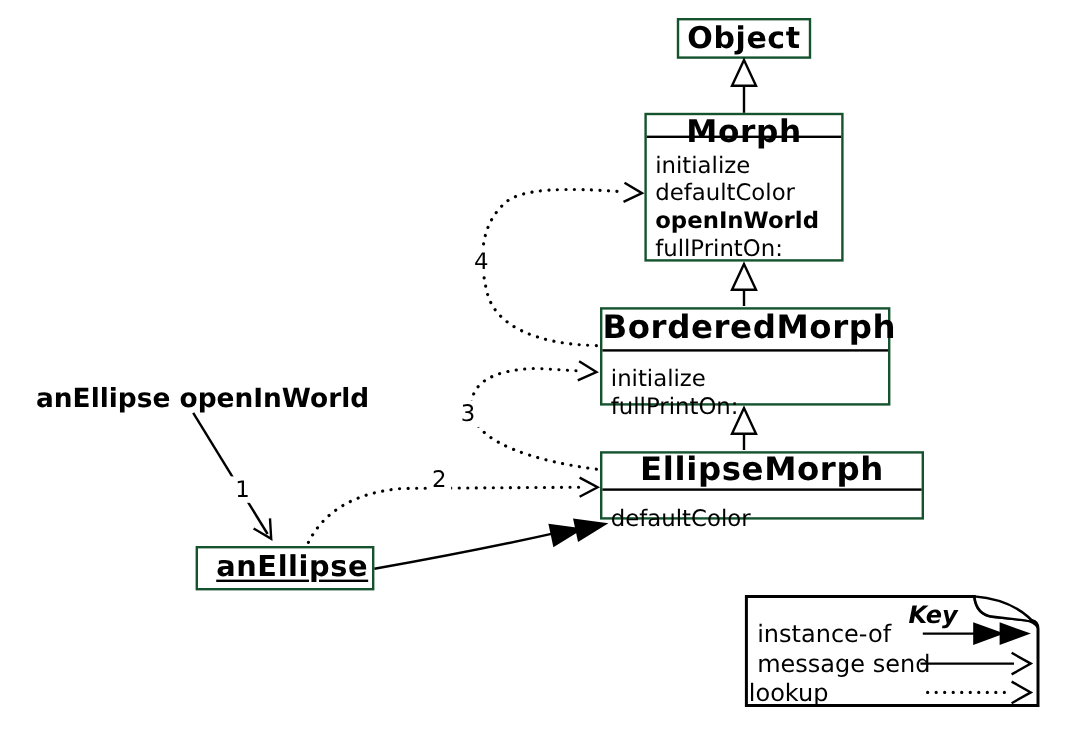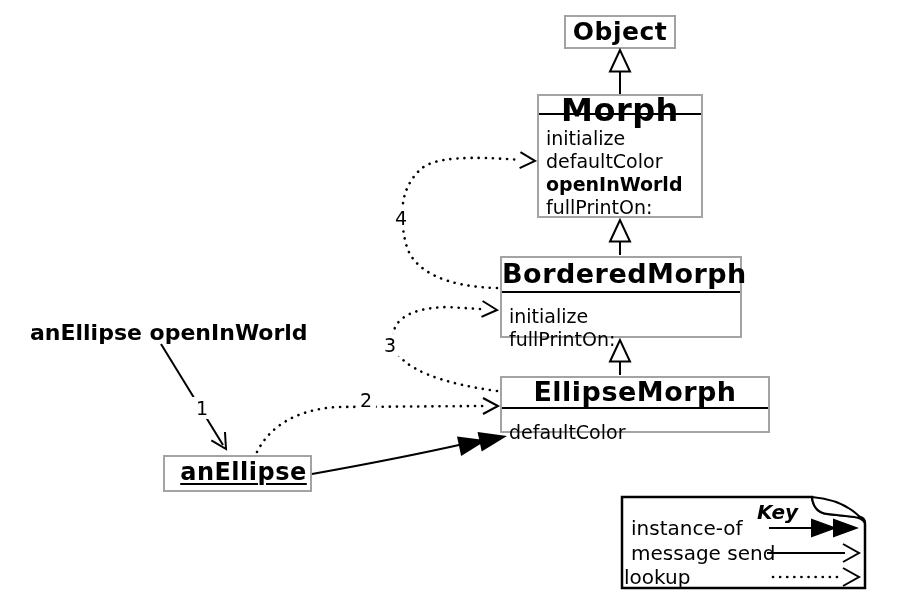--- a/index.html
+++ b/index.html
@@ -14,21 +14,21 @@
   }
   #arrow-layer {
     position: absolute;
     left: 0; top: 0;
     z-index: 2;
     pointer-events: none;
   }
   .clsbox {
     position: absolute;
     box-sizing: border-box;
-    border: 2px solid #a3a3a3;
+    border: 2px solid #14532d;
     background: #fff;
     z-index: 1;
   }
   .cls-title {
     font-weight: bold;
     text-align: center;
     white-space: nowrap;
     letter-spacing: 0.5px;
   }
   .cls-methods {
@@ -168,21 +168,21 @@
         </g>
       </g>
     </g>
   </svg>
 
   <div class="clsbox" style="left:564px; top:15px; width:112px; height:34px;">
     <div class="cls-title" style="font-size:25px; line-height:30px;">Object</div>
   </div>
 
   <div class="clsbox" style="left:537px; top:94px; width:166px; height:124px;">
-    <div class="cls-title" style="font-size:32px; line-height:29px; height:17px;">Morph</div>
+    <div class="cls-title" style="font-size:26px; line-height:29px; height:17px;">Morph</div>
     <div class="cls-methods">
       <div>initialize</div>
       <div>defaultColor</div>
       <div class="bold">openInWorld</div>
       <div>fullPrintOn:</div>
     </div>
   </div>
 
   <div class="clsbox" style="left:500px; top:256px; width:242px; height:82px;">
     <div class="cls-title" style="font-size:27px; line-height:32px; height:33px;">BorderedMorph</div>

